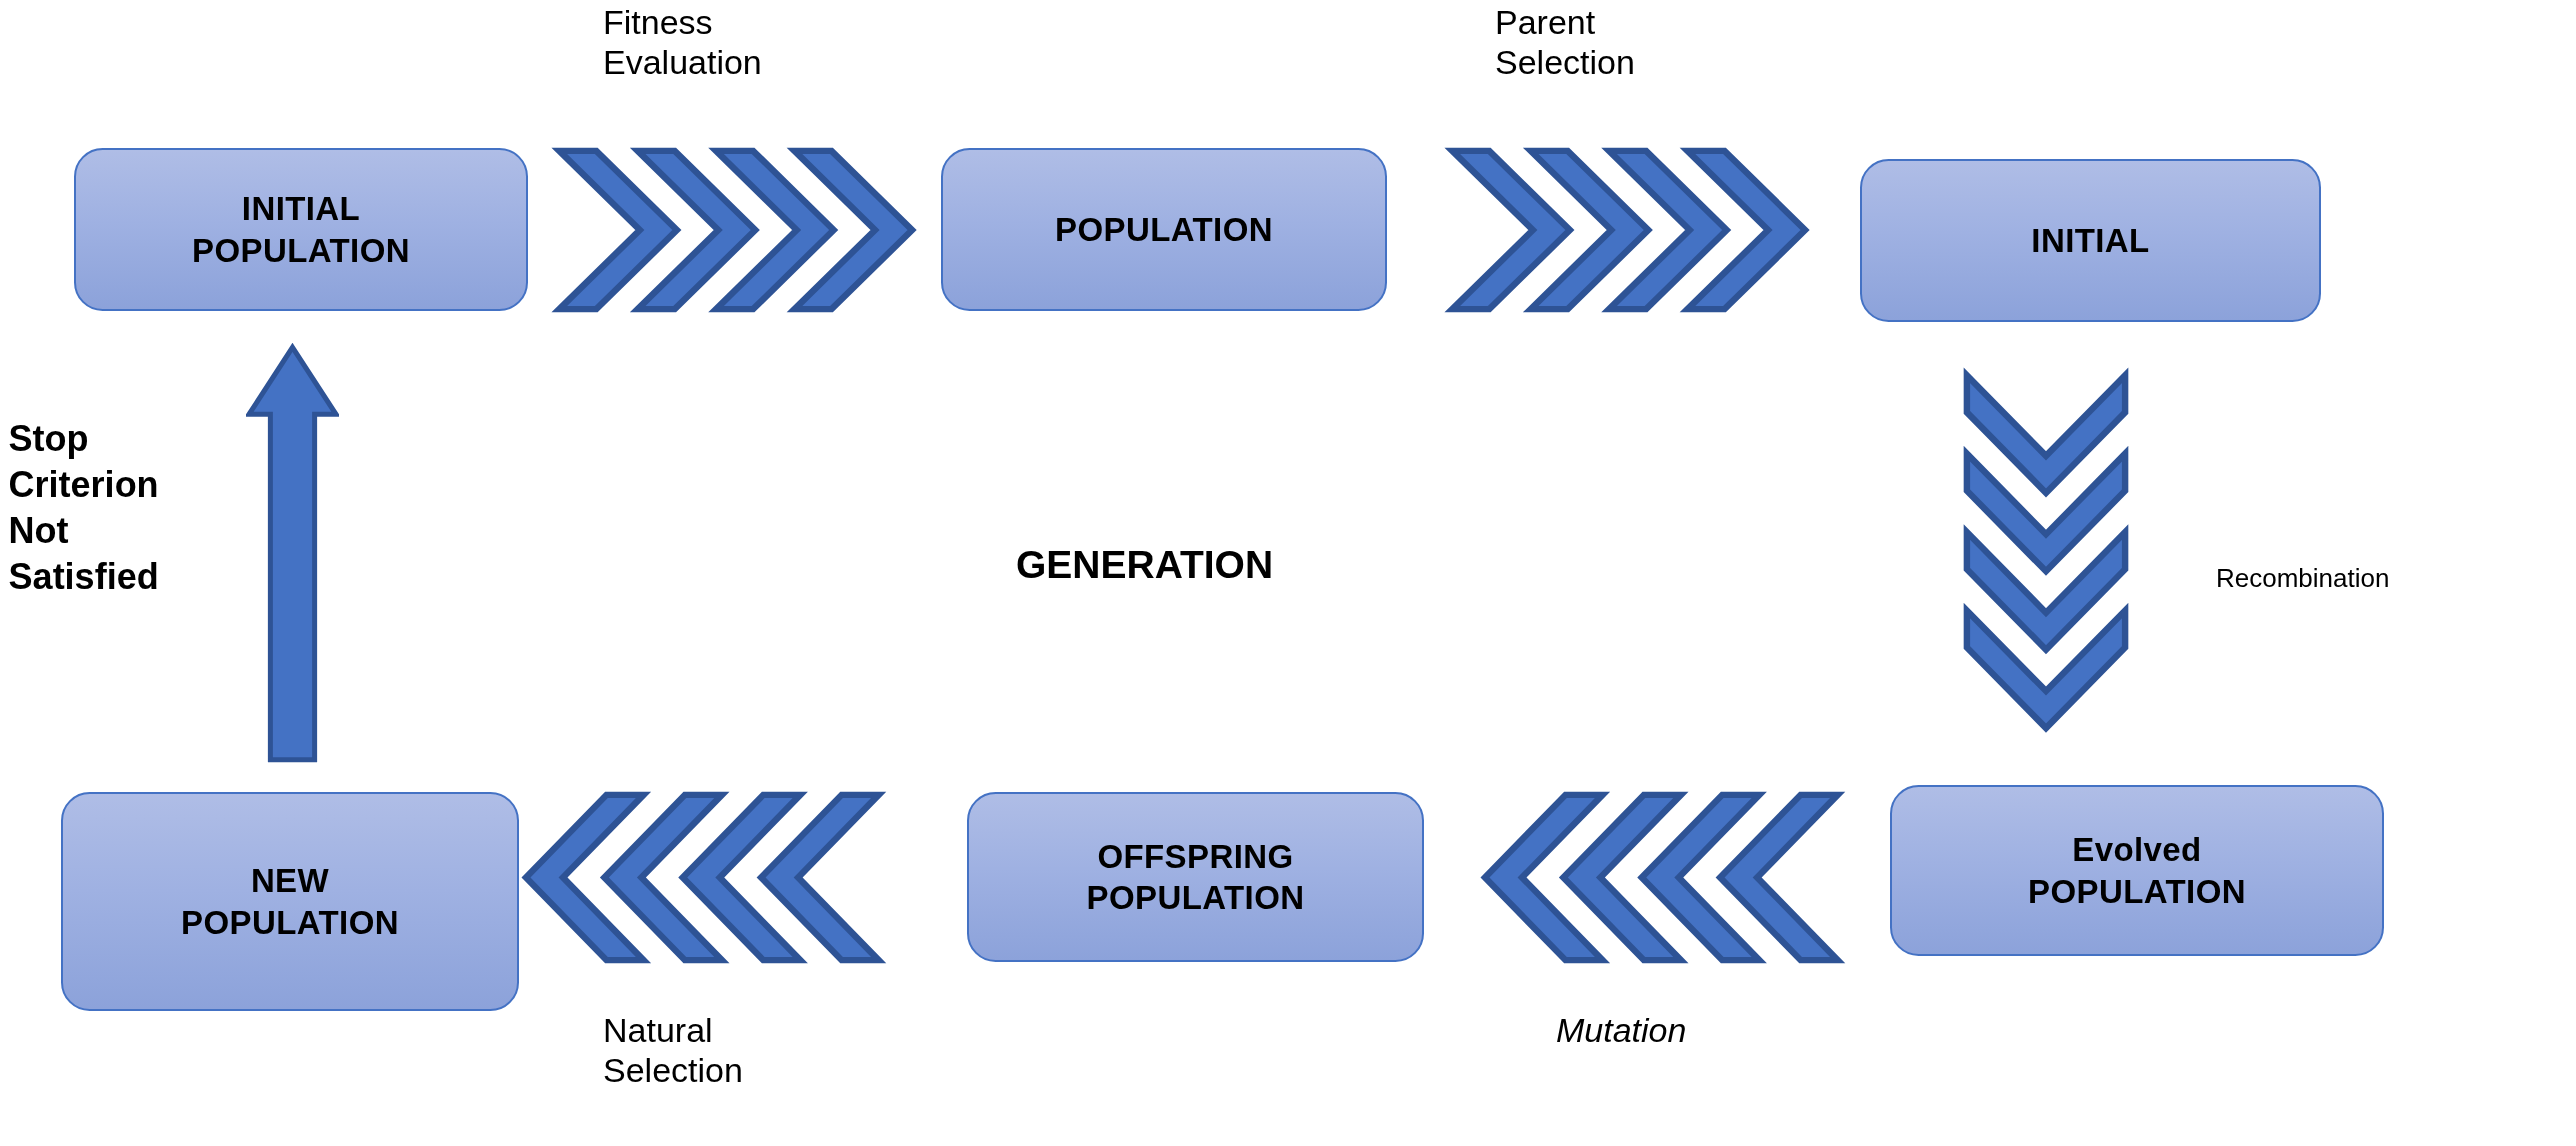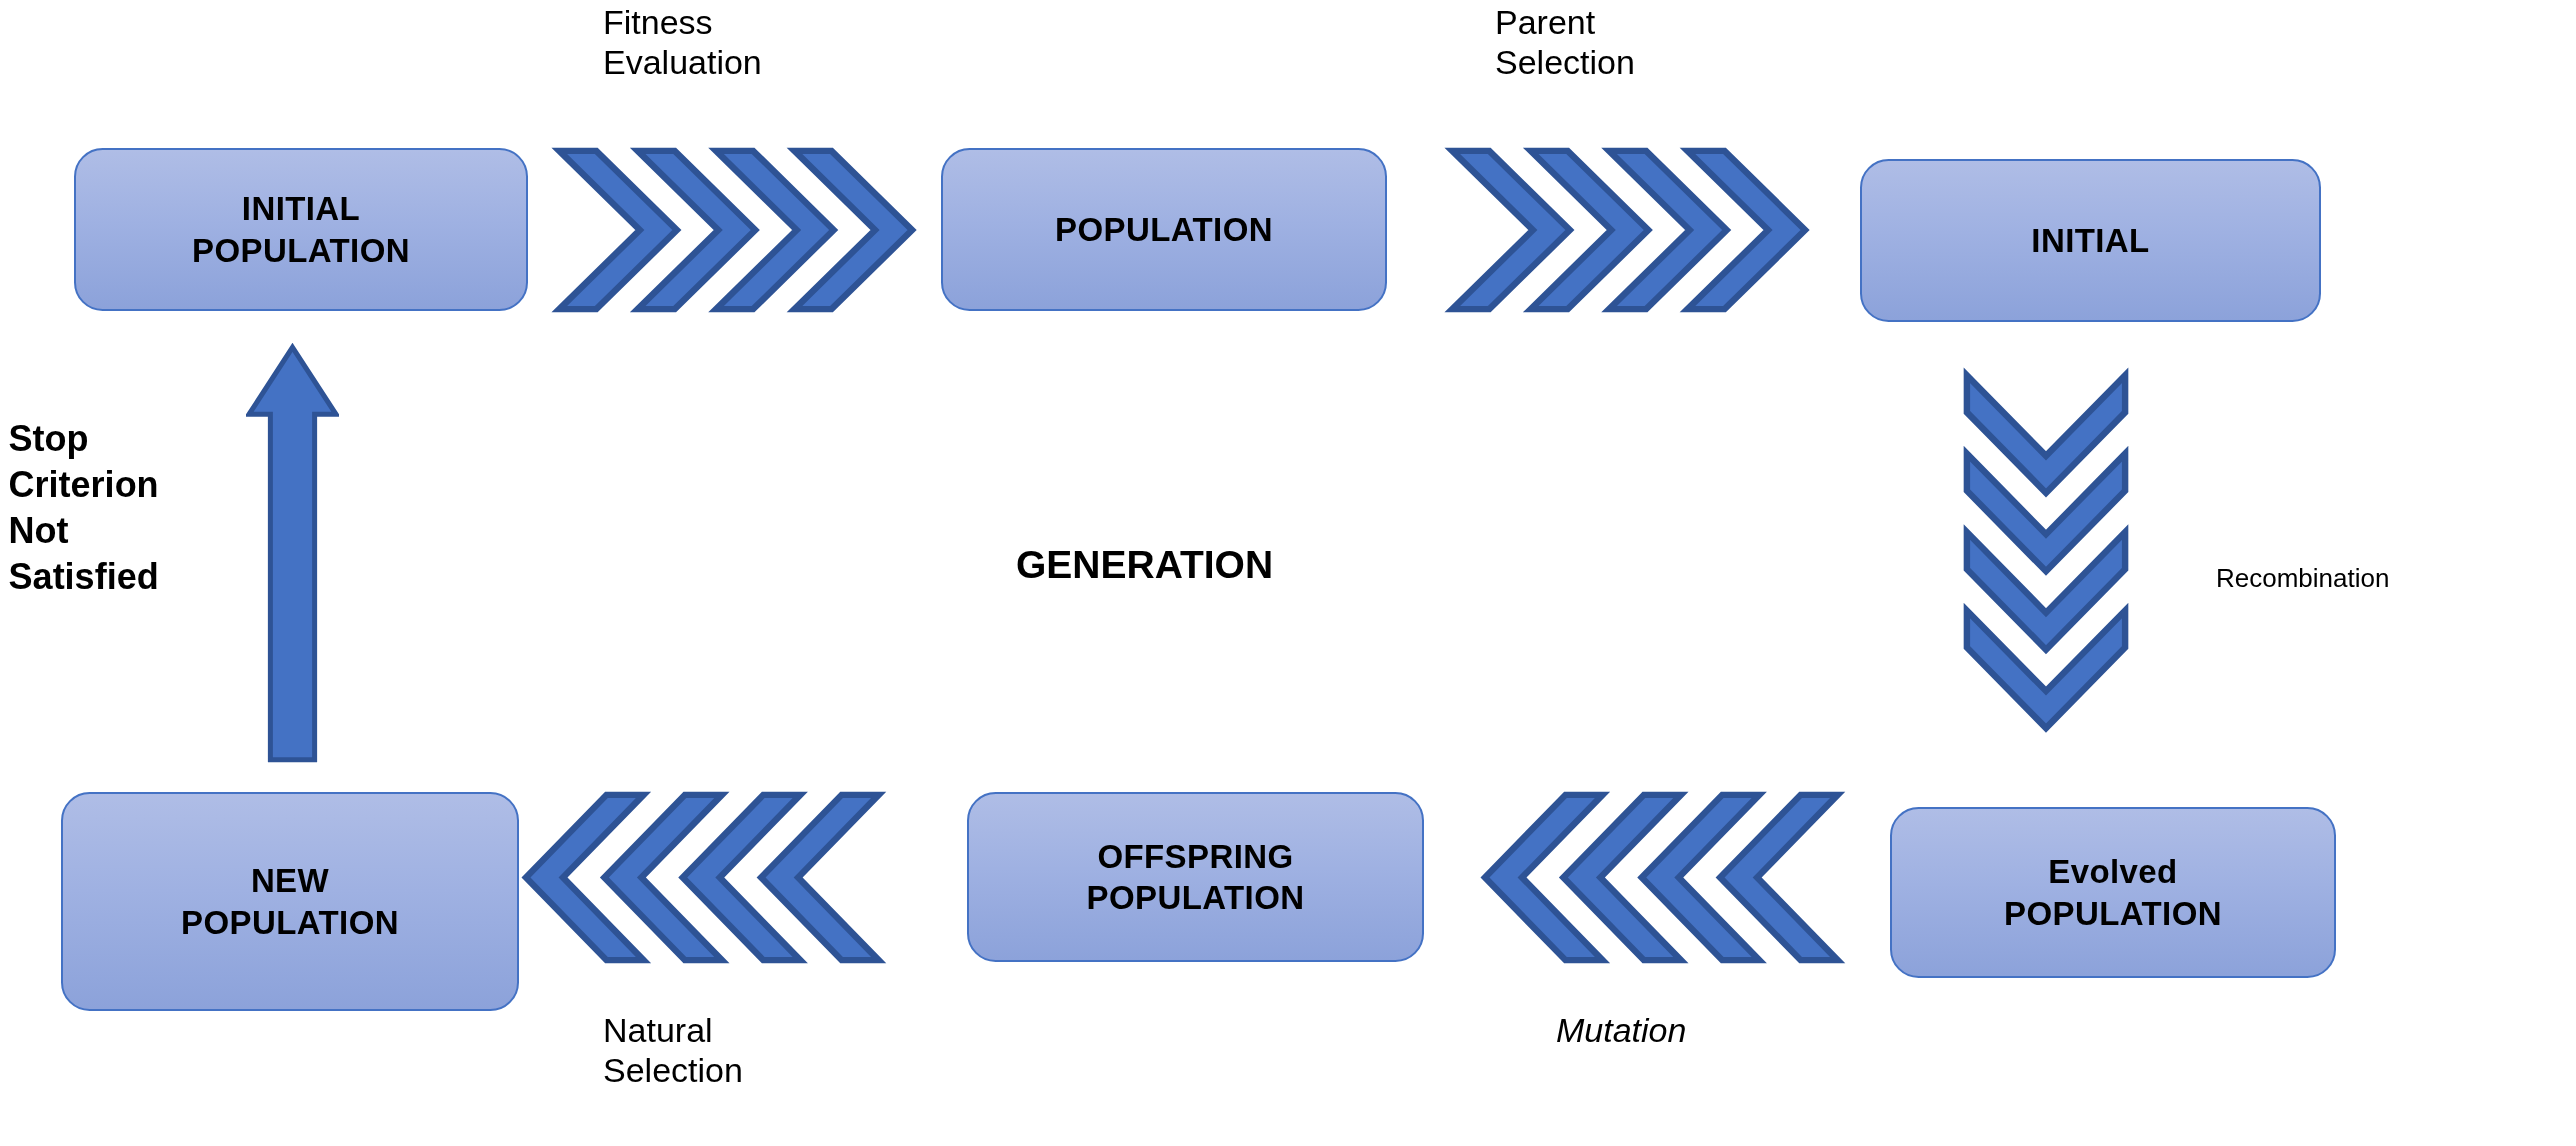--- a/index.html
+++ b/index.html
@@ -71,21 +71,21 @@
   <div class="node" style="left:61px;top:792px;width:458px;height:219px;font-size:33px;">
     <span class="ln">NEW</span>
     <span class="ln">POPULATION</span>
   </div>
 
   <div class="node" style="left:967px;top:792px;width:457px;height:170px;font-size:33px;">
     <span class="ln">OFFSPRING</span>
     <span class="ln">POPULATION</span>
   </div>
 
-  <div class="node" style="left:1890px;top:807px;width:446px;height:171px;font-size:33px;">
+  <div class="node" style="left:1890px;top:785px;width:494px;height:171px;font-size:33px;">
     <span class="ln">Evolved</span>
     <span class="ln">POPULATION</span>
   </div>
 
   <div class="label heavy" style="left:1016px;top:542px;font-size:39px;">GENERATION</div>
 
   <div class="label light" style="left:603px;top:2.1px;font-size:34px;">Fitness
 Evaluation</div>
 
   <div class="label light" style="left:1495px;top:2.1px;font-size:34px;">Parent

